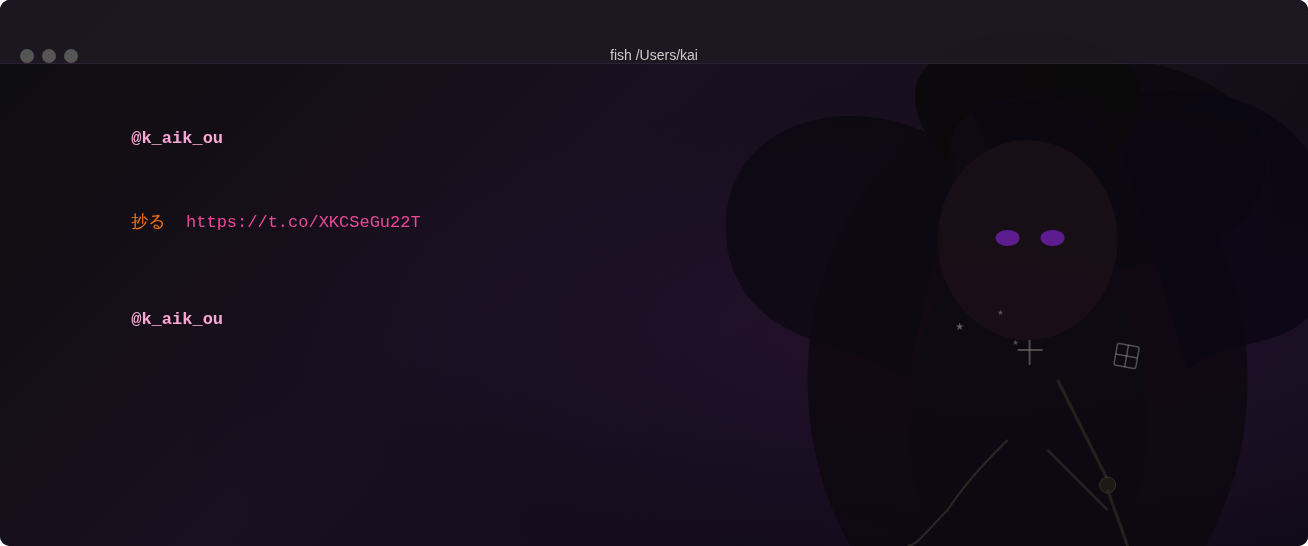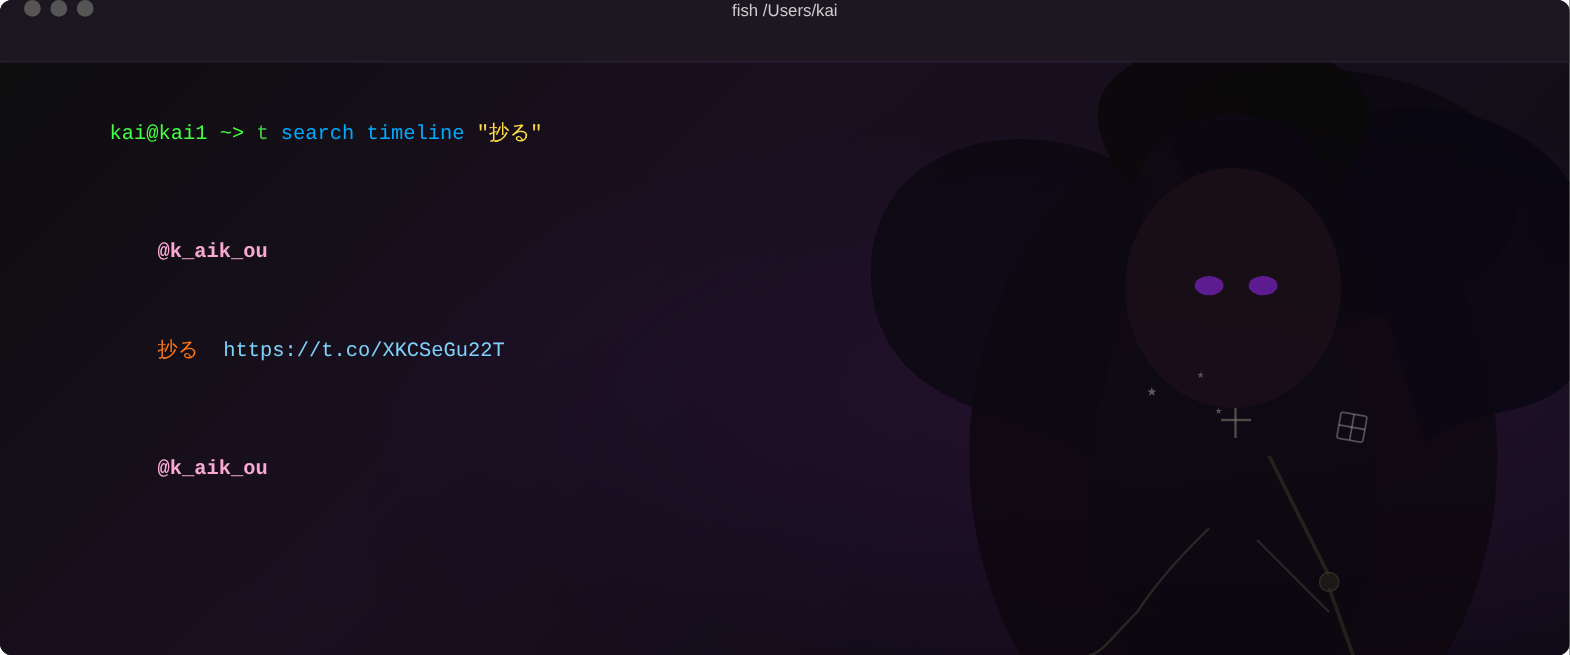--- a/index.html
+++ b/index.html
@@ -46,23 +46,23 @@
       width: 70%;
       height: 100%;
       z-index: 1;
       opacity: 0.85;
     }
 
     .title-bar {
       position: relative;
       z-index: 10;
       display: flex;
-      align-items: flex-start;
+      align-items: flex-end;
       justify-content: center;
-      height: 52px;
+      height: 64px;
       background: rgba(30, 25, 35, 0.85);
       border-bottom: 1px solid rgba(80, 60, 100, 0.3);
     }
 
     .traffic-lights {
       position: absolute;
       left: 20px;
       display: flex;
       gap: 8px;
     }
@@ -137,21 +137,21 @@
     .result-user {
       color: #f9a8d4;
       font-weight: bold;
     }
 
     .result-text {
       color: #f97316;
     }
 
     .result-url {
-      color: #7dd3fc;
+      color: #ec4899;
     }
 
     .spacer {
       height: 14px;
     }
   </style>
 </head>
 <body>
 
 <div class="terminal-window">
@@ -213,23 +213,20 @@
     <div class="traffic-lights">
       <div class="traffic-light close"></div>
       <div class="traffic-light minimize"></div>
       <div class="traffic-light maximize"></div>
     </div>
     <span class="title-text">fish /Users/kai</span>
   </div>
 
   <div class="terminal-content">
 
-    <div class="terminal-line">
-      <span class="prompt-user">kai@kai1</span><span class="prompt-arrow"> ~&gt; </span><span class="cmd-t">t</span><span class="cmd-keyword"> search</span><span class="cmd-keyword"> timeline</span><span class="cmd-quoted"> "抄る"</span>
-    </div>
 
     <div class="spacer"></div>
 
     <div class="terminal-line">
       <span style="padding-left: 40px;"></span><span class="result-user">@k_aik_ou</span>
     </div>
     <div class="terminal-line">
       <span style="padding-left: 40px;"></span><span class="result-text">抄る</span><span class="result-url">  </span><span class="result-url">https://t.co/XKCSeGu22T</span>
     </div>
 

